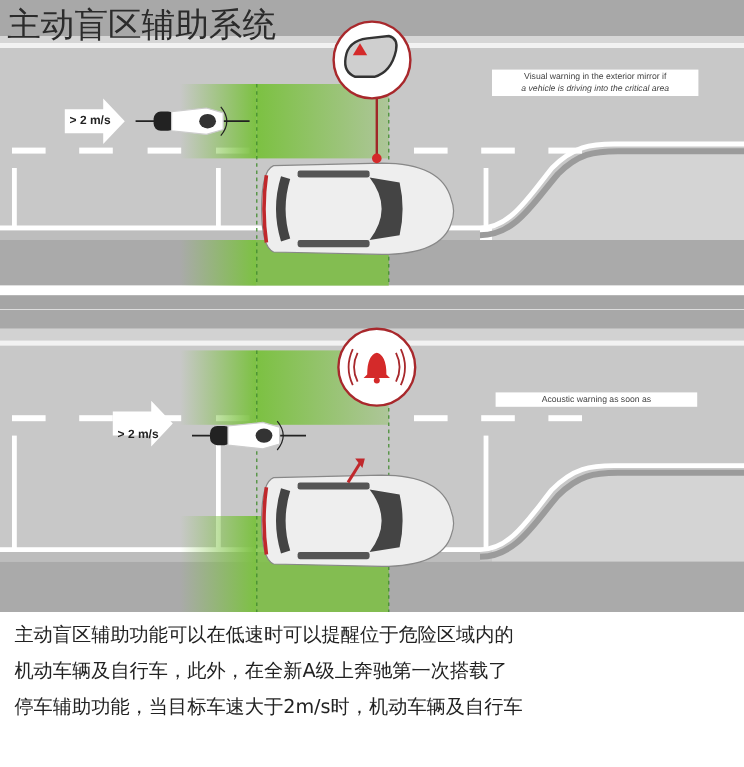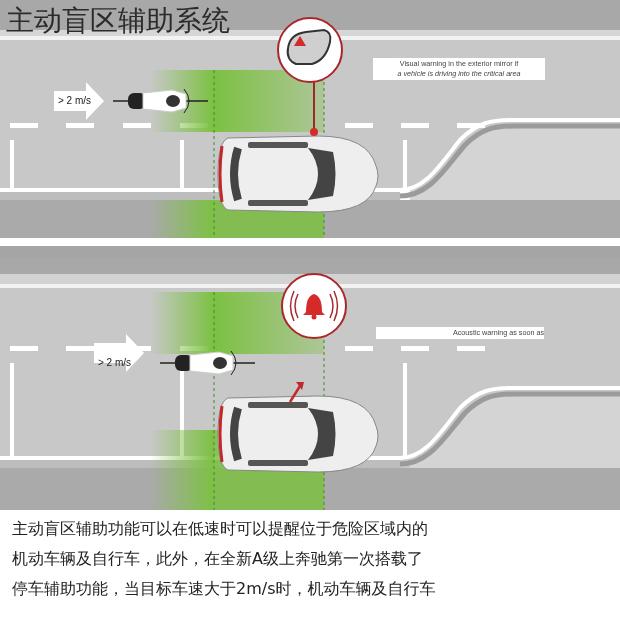--- a/index.html
+++ b/index.html
@@ -3,22 +3,22 @@
 <meta charset="utf-8">
 <style>
   html, body { margin:0; padding:0; }
   body { width:620px; height:639px; background:#ffffff; position:relative; overflow:hidden;
          font-family:"DejaVu Sans", sans-serif; }
   .panel { position:absolute; left:0; width:620px; overflow:hidden; }
   .panel svg { display:block; }
   .title { position:absolute; left:6px; top:2px; font-size:28px; color:#2b2b2b; letter-spacing:0px;
            font-family:"DejaVu Sans", sans-serif; z-index:5; }
   .callout { position:absolute; background:#ffffff; color:#444; font-size:7.2px; line-height:10px;
-             text-align:center; font-family:"Liberation Sans", sans-serif; z-index:4; padding:1px 0; }
-  .speed { position:absolute; font-family:"Liberation Sans", sans-serif; font-weight:normal; font-size:10px;
+             text-align:center; font-family:"Liberation Sans", sans-serif; z-index:4; padding:1px 0;margin-left:37px; }
+  .speed { position:absolute; font-family:"Liberation Sans", sans-serif; font-weight:bold; font-size:10px;
            color:#222; z-index:4; }
   .caption { position:absolute; left:12px; top:514px; width:604px; font-size:16px; line-height:30px;
              color:#222; font-family:"DejaVu Sans", sans-serif; }
   .caption span { display:block; white-space:nowrap; }
 </style>
 </head>
 <body>
 
 <div class="panel" style="top:0;height:258px;">
   <svg width="620" height="258" viewBox="0 0 620 258">
@@ -188,21 +188,21 @@
       <path d="M298,36 Q292,48 298,60" fill="none" stroke="#a8282c" stroke-width="1.5"></path>
       <path d="M294,33 Q287,48 294,63" fill="none" stroke="#a8282c" stroke-width="1.5"></path>
       <path d="M330,36 Q336,48 330,60" fill="none" stroke="#a8282c" stroke-width="1.5"></path>
       <path d="M334,33 Q341,48 334,63" fill="none" stroke="#a8282c" stroke-width="1.5"></path>
     </g>
   </svg>
 </div>
 
 <div class="speed" style="left:98px;top:357px;">&gt; 2 m/s</div>
 
-<div class="callout" style="left:376px;top:327px;width:168px;text-align:right;">
+<div class="callout" style="left:376px;top:327px;width:168px;">
   <span style="display:block;">Acoustic warning as soon as</span>
 </div>
 
 <div class="caption">
   <span>主动盲区辅助功能可以在低速时可以提醒位于危险区域内的</span>
   <span>机动车辆及自行车，此外，在全新A级上奔驰第一次搭载了</span>
   <span>停车辅助功能，当目标车速大于2m/s时，机动车辆及自行车</span>
 </div>
 
 </body></html>

